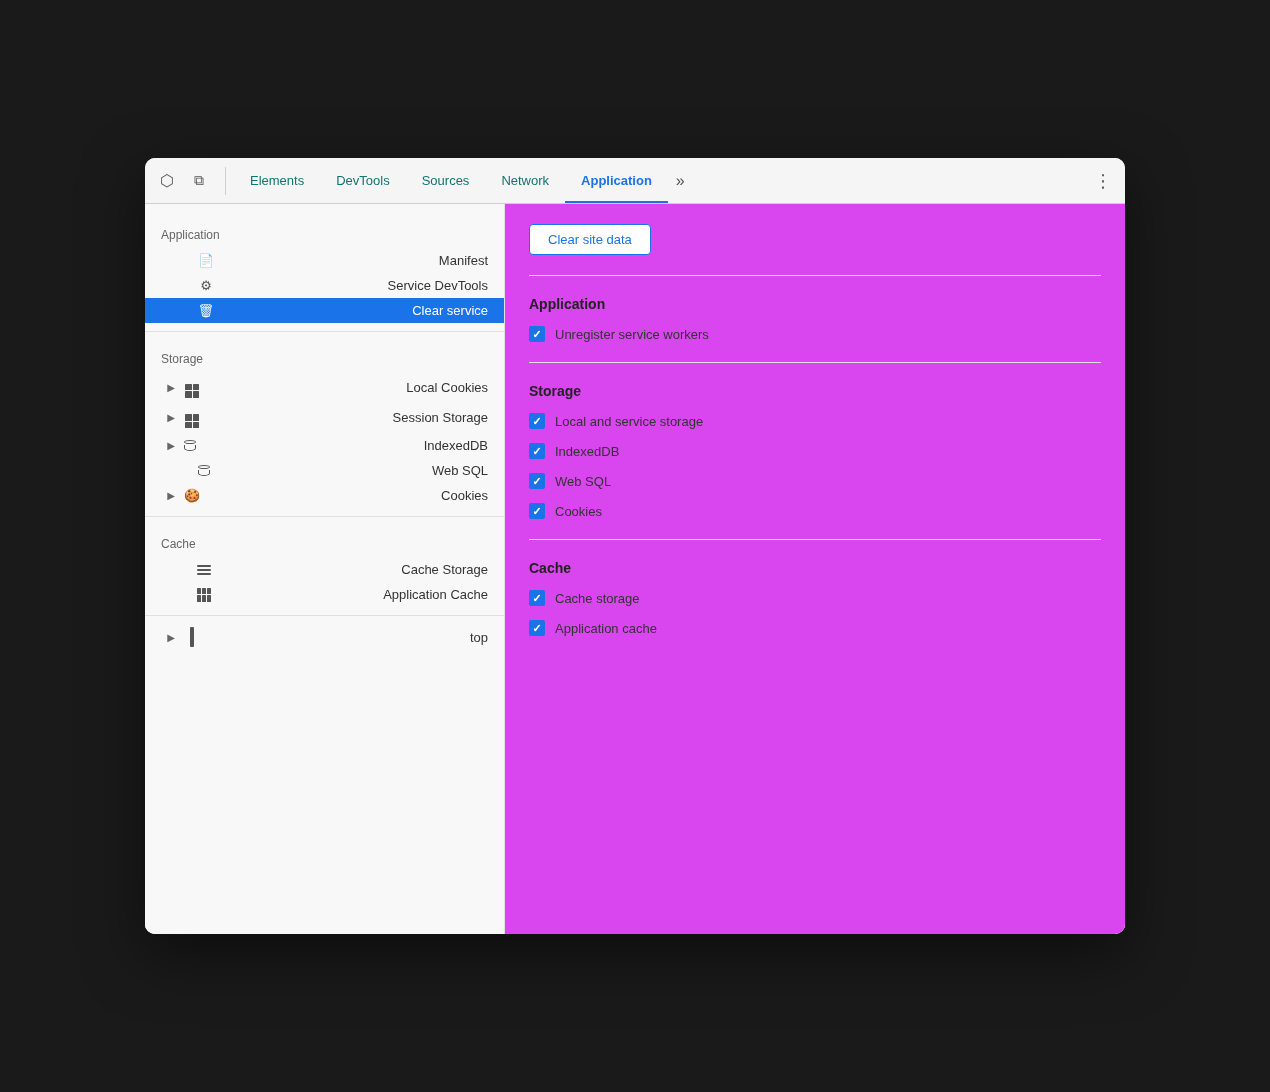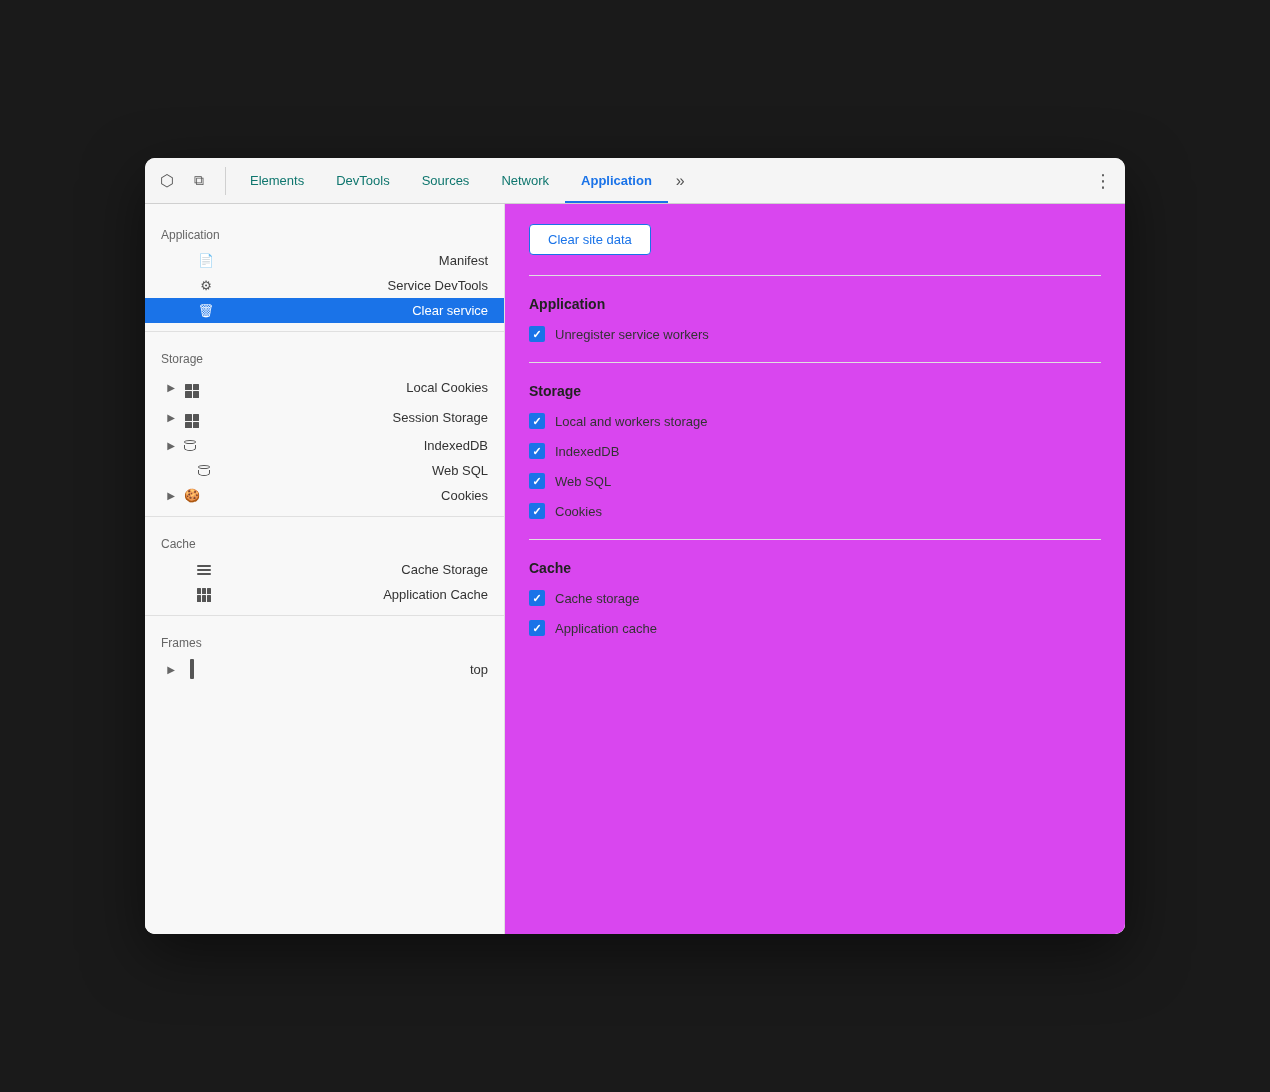--- a/index.html
+++ b/index.html
@@ -462,21 +462,20 @@
               <span></span>
               <span></span>
               <span></span>
             </span>
         </span>
         <span class="item-label">Application Cache</span>
       </div>
 
       <div class="sidebar-divider"></div>
 
-      <div class="sidebar-section-label">Frames</div>
       <div class="sidebar-item-expandable">
         <span class="expand-arrow">▶</span>
         <span class="item-icon">
           <span class="frame-icon"></span>
         </span>
         <span class="item-label">top</span>
       </div>
     </div>
 
     <div class="panel">
@@ -494,21 +493,21 @@
       </div>
 
       <div class="panel-divider"></div>
 
       
       <div class="section-title">Storage</div>
       <div class="checkbox-row">
         <div class="checkbox-box">
           <span class="checkmark">✓</span>
         </div>
-        <span>Local and workers storage</span>
+        <span>Local and service storage</span>
       </div>
       <div class="checkbox-row">
         <div class="checkbox-box">
           <span class="checkmark">✓</span>
         </div>
         <span>IndexedDB</span>
       </div>
       <div class="checkbox-row">
         <div class="checkbox-box">
           <span class="checkmark">✓</span>

